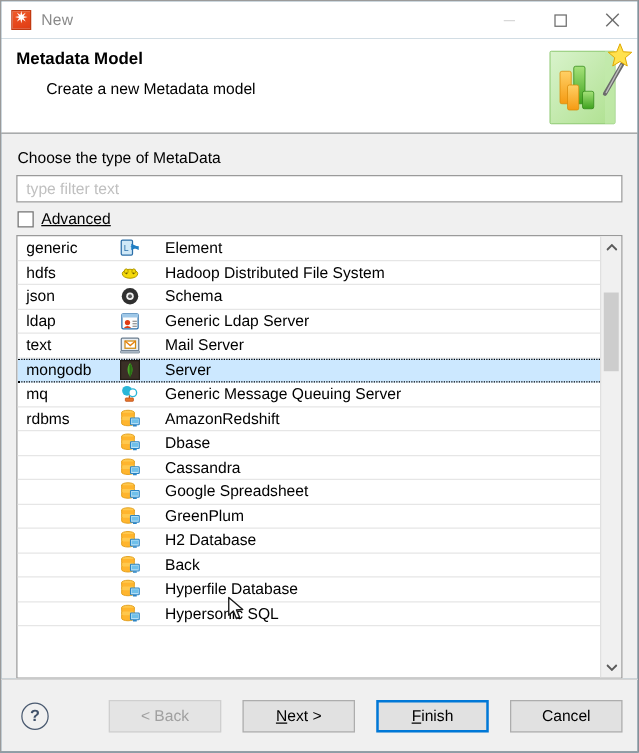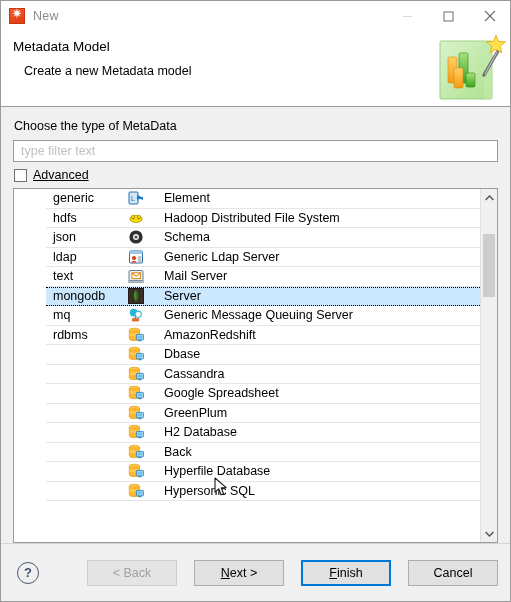--- a/index.html
+++ b/index.html
@@ -55,25 +55,25 @@
   .win-btn.min { color: #d8d8d8; }
 
   
   .banner {
     flex: 0 0 auto; background: #ffffff;
     height: 76px; position: relative;
     border-bottom: 1px solid #9a9a9a;
     padding: 8px 12px 0 12px;
   }
   .banner-title {
-    font-weight: normal; font-size: 13.5px;
+    font-weight: bold; font-size: 13.5px;
     color: #000; margin: 0 0 10px 0;
   }
   .banner-sub {
-    font-size: 12.5px; color: #000; margin-left: 11px;
+    font-size: 12.5px; color: #000; margin-left: 24px;
   }
   .banner-art {
     position: absolute; right: 4px; top: 0;
     width: 78px; height: 76px;
   }
 
   
   .body {
     flex: 1 1 auto; background: #f0f0f0;
     padding: 10px 12px 0 12px;
@@ -112,21 +112,20 @@
   .listbox {
     flex: 1 1 auto; min-height: 0;
     background: #fff;
     border: 1px solid #9a9a9a;
     display: flex; position: relative;
     overflow: hidden;
   }
   .list-area {
     flex: 1 1 auto; position: relative;
     overflow: hidden;
-    margin-left: 32px;
   }
   .row {
     height: 19.5px; display: flex; align-items: center;
     border-bottom: 1px solid #e6e6e6;
     position: relative; font-size: 12.5px;
   }
   .row.sel {
     background: #cce8ff;
     border-bottom: 1px dotted #000;
     border-top: 1px dotted #000;

